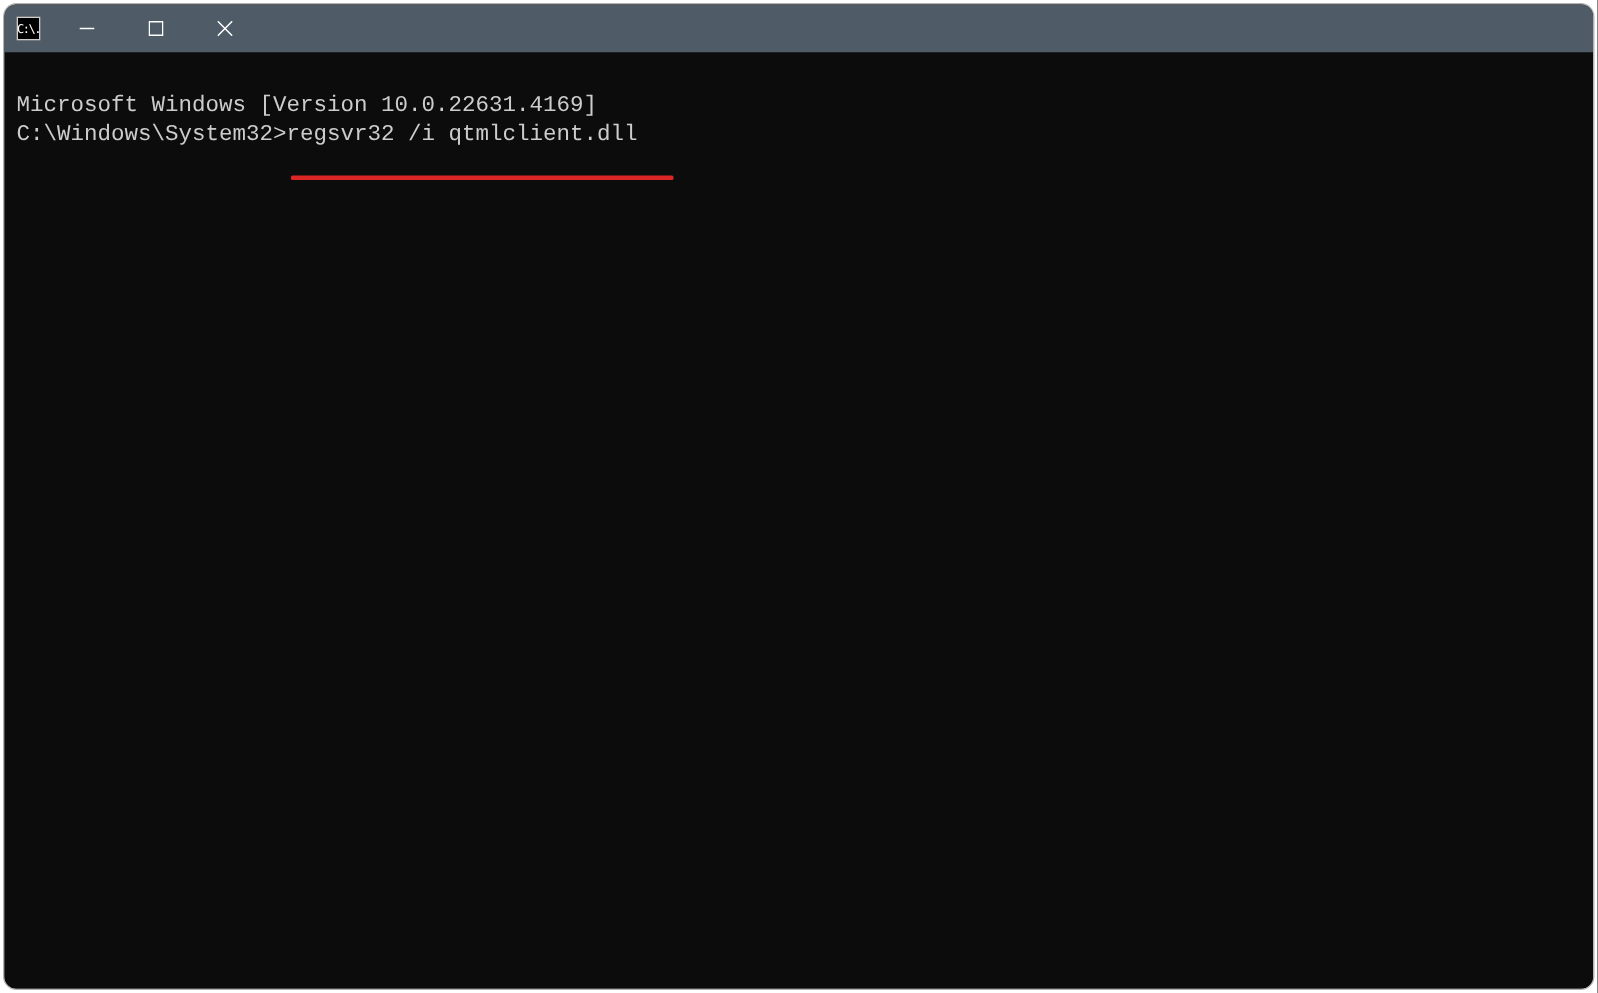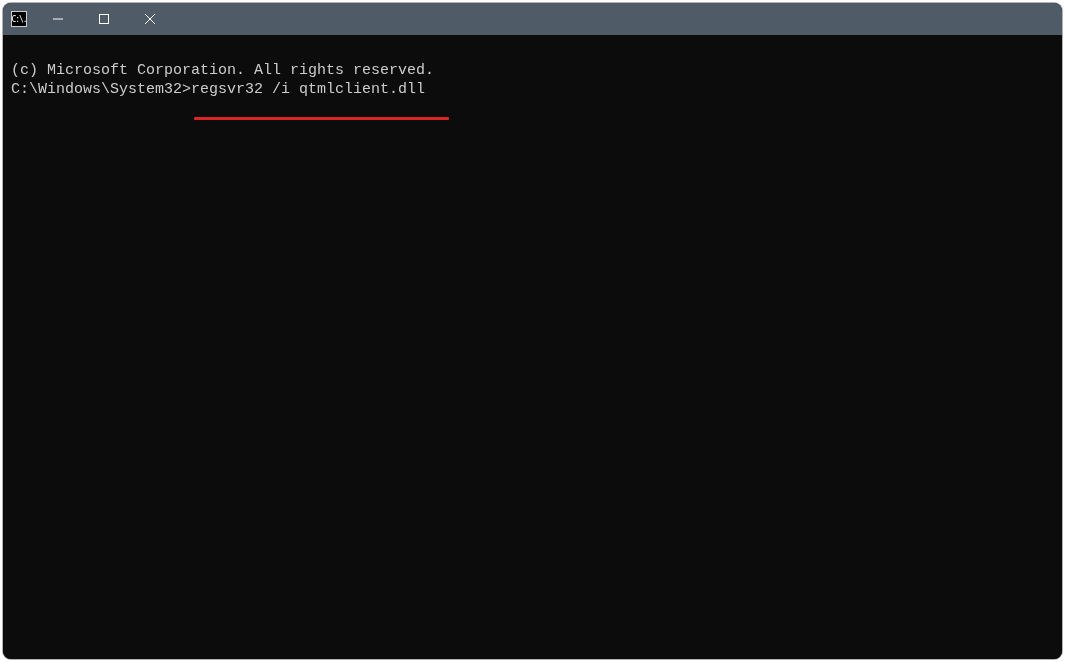--- a/index.html
+++ b/index.html
@@ -100,16 +100,16 @@
           </svg>
       </div>
       <div class="window-control close">
         <svg width="10" height="10" viewBox="0 0 10 10">
             <path d="M0 0 L10 10 M10 0 L0 10" stroke="#fff" stroke-width="1"></path>
           </svg>
       </div>
     </div>
   </div>
   <div class="terminal">
-<span class="line">(c) Microsoft Corporation. All rights reserved.</span><span class="line"></span><span>C:\Windows\System32&gt;</span><span>regsvr32 /i qtmlclient.dll</span>
+<span class="line">Microsoft Windows [Version 10.0.22631.4169]</span><span class="line"></span><span>C:\Windows\System32&gt;</span><span>regsvr32 /i qtmlclient.dll</span>
     <div class="underline" style="left:191px;top:82px;width:255px;"></div>
   </div>
 </div>
 
 </body></html>

